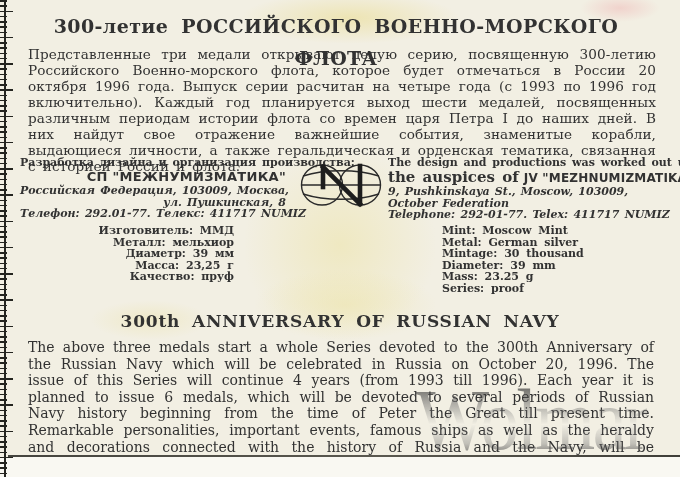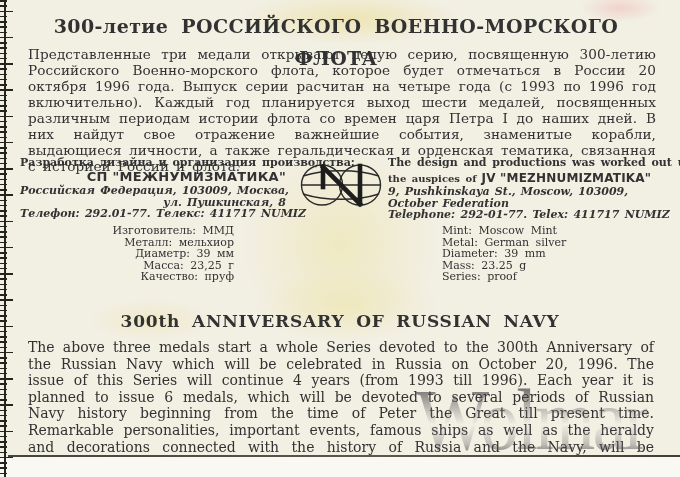--- a/index.html
+++ b/index.html
@@ -24,27 +24,27 @@
     font-weight:700;font-size:19px;line-height:32px;letter-spacing:.4px;word-spacing:6px;z-index:2;}
   .para-ru{position:absolute;top:46px;left:28px;width:628px;
     font-size:13.6px;line-height:16px;text-align:justify;text-align-last:left;
     word-spacing:2.6px;letter-spacing:.1px;z-index:2;}
 
   .producer-left{position:absolute;top:156px;left:20px;width:266px;text-align:right;z-index:2;}
   .producer-right{position:absolute;top:156px;left:388px;width:280px;text-align:left;z-index:2;}
   .prod-head{font-weight:700;font-size:11px;line-height:13px;word-spacing:2px;white-space:nowrap;}
   .prod-name{font-family:"DejaVu Sans",sans-serif;font-weight:700;font-size:13px;line-height:16px;letter-spacing:.3px;white-space:nowrap;}
   .prod-name-line{white-space:nowrap;line-height:15px;}
-  .prod-name-prefix{font-weight:700;font-size:10px;word-spacing:2px;}
+  .prod-name-prefix{font-weight:700;font-size:15px;word-spacing:2px;}
   .prod-name-inline{font-family:"DejaVu Sans",sans-serif;font-weight:700;font-size:12px;letter-spacing:.2px;}
   .prod-it{font-style:italic;font-weight:700;font-size:11px;line-height:11.6px;word-spacing:1.5px;white-space:nowrap;}
 
   .logo-box{position:absolute;left:299px;top:157px;width:84px;height:58px;z-index:2;}
 
-  .specs{position:absolute;top:225px;z-index:2;font-weight:400;font-size:11px;line-height:11.5px;word-spacing:3px;}
+  .specs{position:absolute;top:225px;z-index:2;font-weight:700;font-size:11px;line-height:11.5px;word-spacing:3px;}
   .specs-ru{left:40px;width:194px;text-align:right;}
   .specs-en{left:442px;width:220px;text-align:left;}
   .spec-row{white-space:nowrap;}
 
   .title-en{position:absolute;top:311px;left:0;right:0;text-align:center;
     font-weight:700;font-size:17px;line-height:21px;letter-spacing:.8px;word-spacing:5px;z-index:2;}
   .para-en{position:absolute;top:339px;left:28px;width:626px;
     font-size:14px;line-height:16.6px;text-align:justify;text-align-last:left;
     word-spacing:2.4px;z-index:2;}
 
@@ -209,20 +209,21 @@
     <div class="spec-row">Изготовитель: ММД</div>
     <div class="spec-row">Металл: мельхиор</div>
     <div class="spec-row">Диаметр: 39 мм</div>
     <div class="spec-row">Масса: 23,25 г</div>
     <div class="spec-row">Качество: пруф</div>
   </div>
 
   <div class="specs specs-en ink">
     <div class="spec-row">Mint: Moscow Mint</div>
     <div class="spec-row">Metal: German silver</div>
+    <div class="spec-row">Mintage: 30 thousand</div>
     <div class="spec-row">Diameter: 39 mm</div>
     <div class="spec-row">Mass: 23.25 g</div>
     <div class="spec-row">Series: proof</div>
   </div>
 
   <div class="title-en ink">300th ANNIVERSARY OF RUSSIAN NAVY</div>
 
   <div class="para-en ink">The above three medals start a whole Series devoted to the 300th Anniversary of the Russian Navy which will be celebrated in Russia on October 20, 1996. The issue of this Series will continue 4 years (from 1993 till 1996). Each year it is planned to issue 6 medals, which will be devoted to several periods of Russian Navy history beginning from the time of Peter the Great till present time. Remarkable personalities, important events, famous ships as well as the heraldy and decorations connected with the history of Russia and the Navy, will be presented on these medals.</div>
 
   <div class="below-area"></div>

